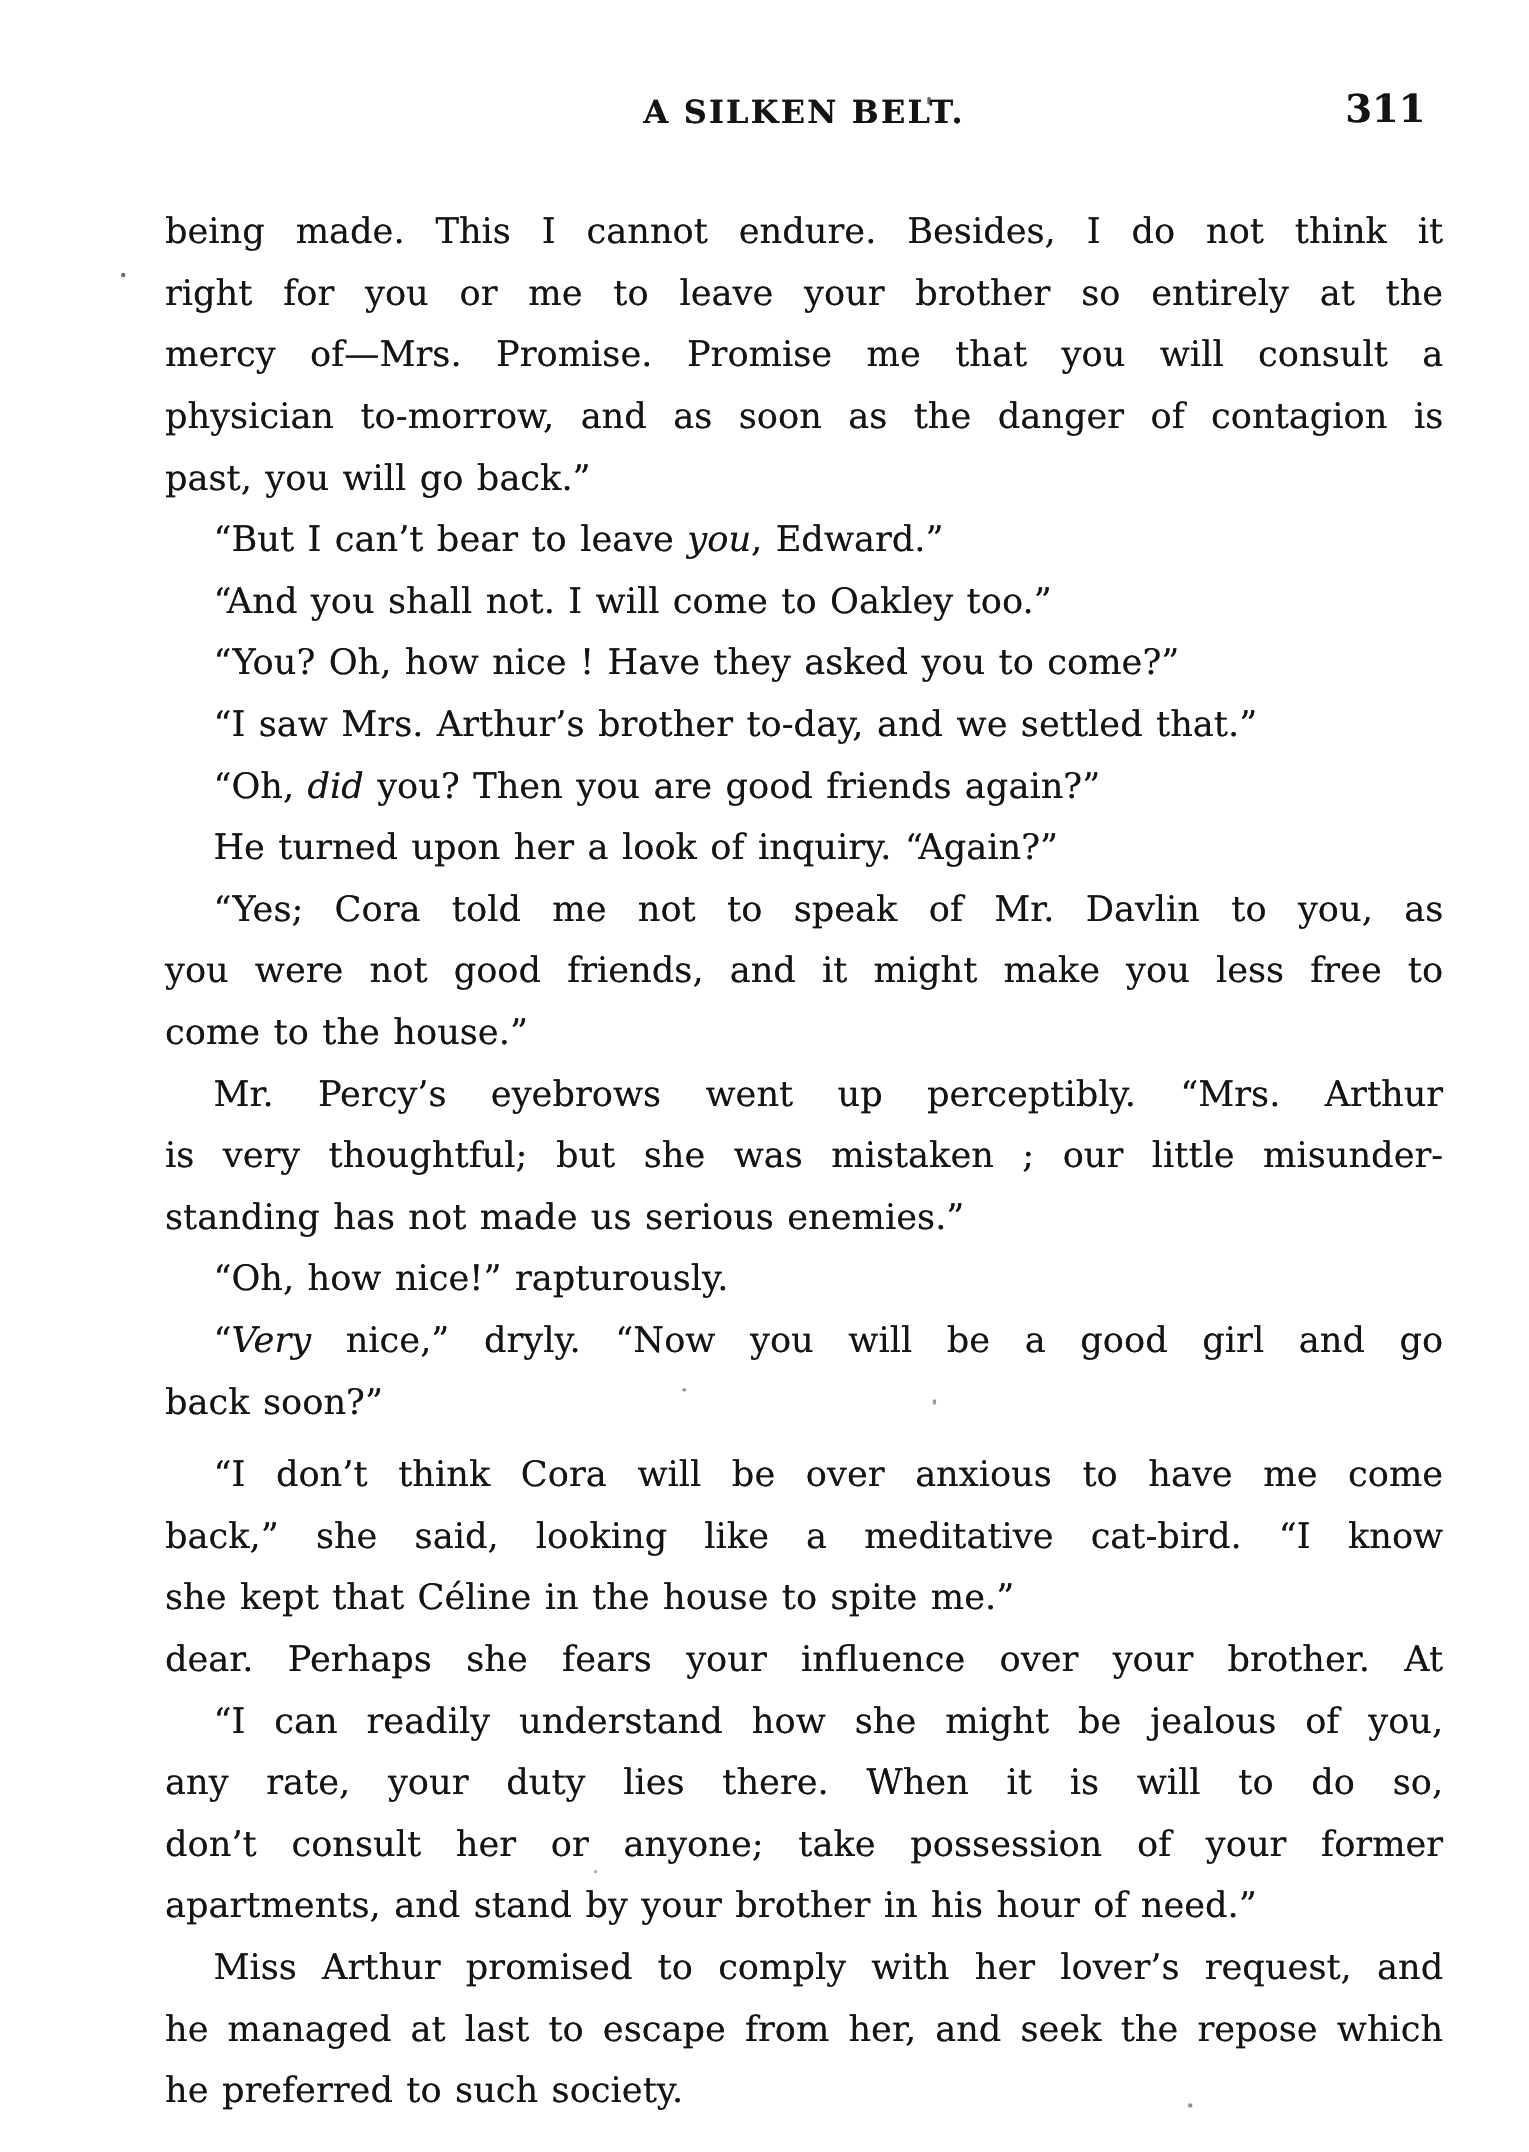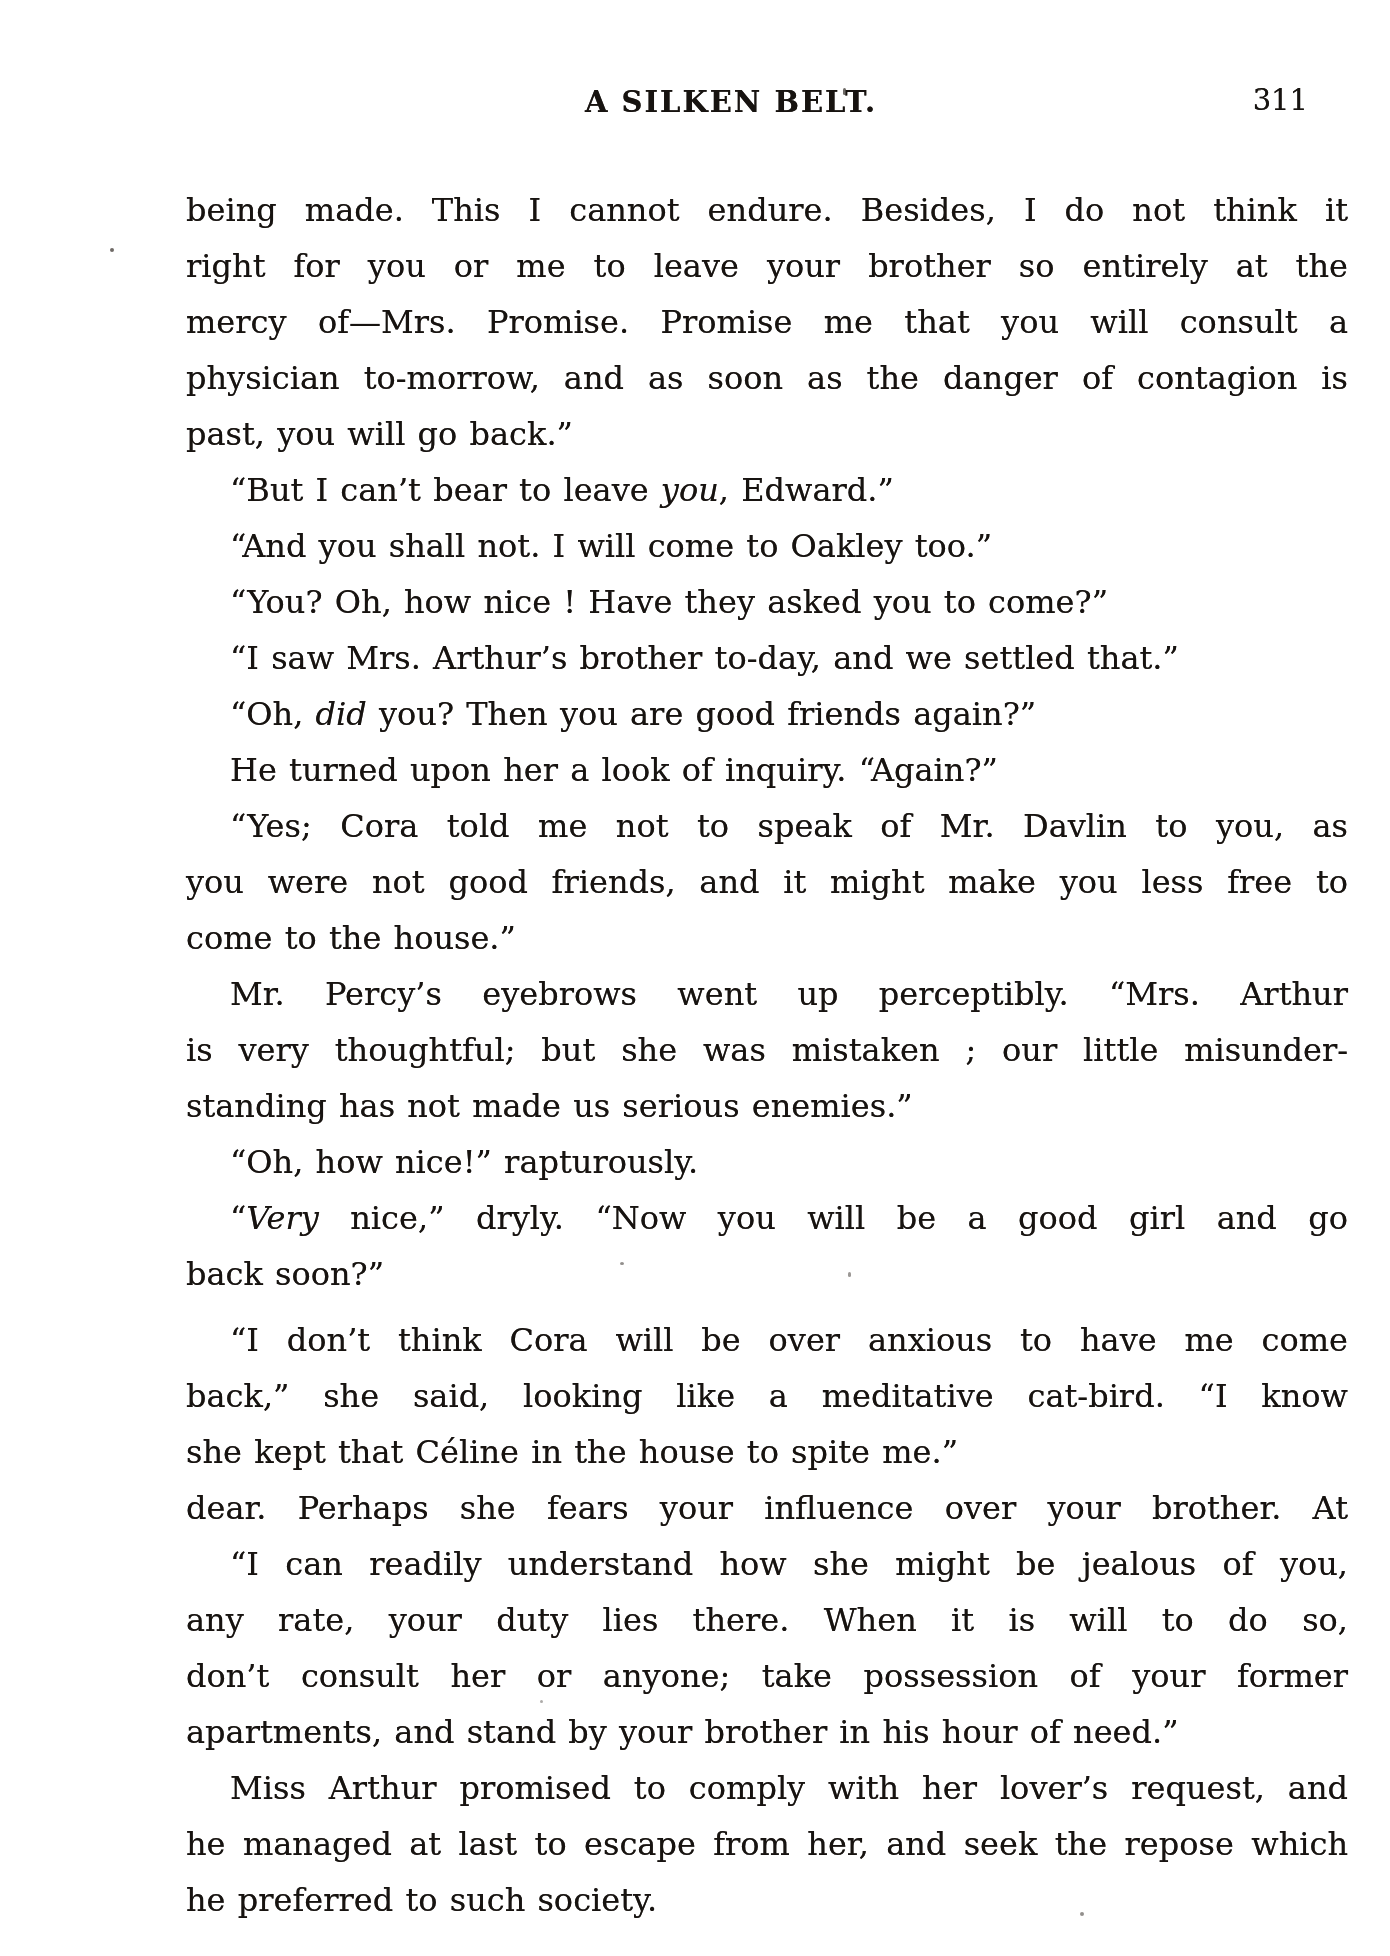--- a/index.html
+++ b/index.html
@@ -28,37 +28,36 @@
   .running-head {
     text-align: center;
     font-size: 29px;
     line-height: 40px;
     font-weight: 700;
     letter-spacing: 2px;
     text-shadow: 0 0 0.6px rgba(20,15,10,0.75);
   }
   .page-number {
     position: absolute;
-    right: 4px;
+    right: 16px;
     top: -2px;
-    font-size: 29px;
+    font-size: 35px;
     line-height: 40px;
-    font-weight: 400;
+    font-weight: 700;
     text-shadow: 0 0 0.6px rgba(20,15,10,0.75);
   }
   
   .text-block {
     position: absolute;
     top: 182px;
     left: 150px;
     width: 1162px;
     font-size: 32px;
     word-spacing: 2px;
     text-shadow: 0 0 0.6px rgba(20,15,10,0.65);
-    margin-left: 36px;
   }
   .paragraph { margin: 0; }
   .paragraph.gap { margin-top: 10px; }
   .line {
     line-height: 56px;
     text-align: justify;
     text-align-last: left;
   }
   .line.just { text-align-last: justify; }
   .line.indent { text-indent: 44px; }

